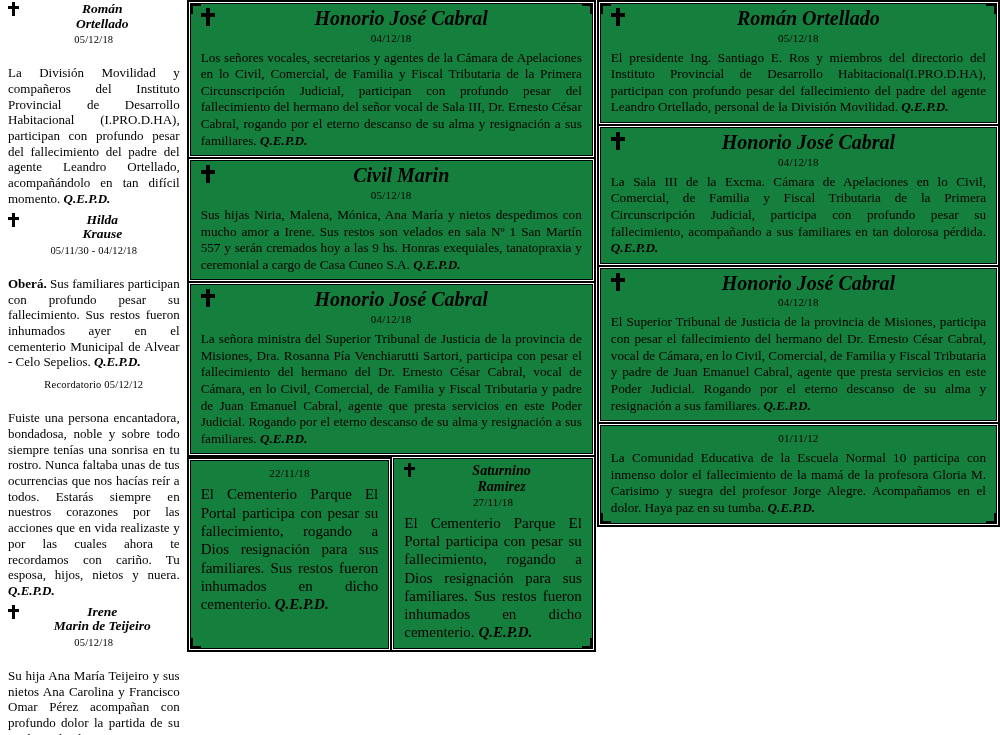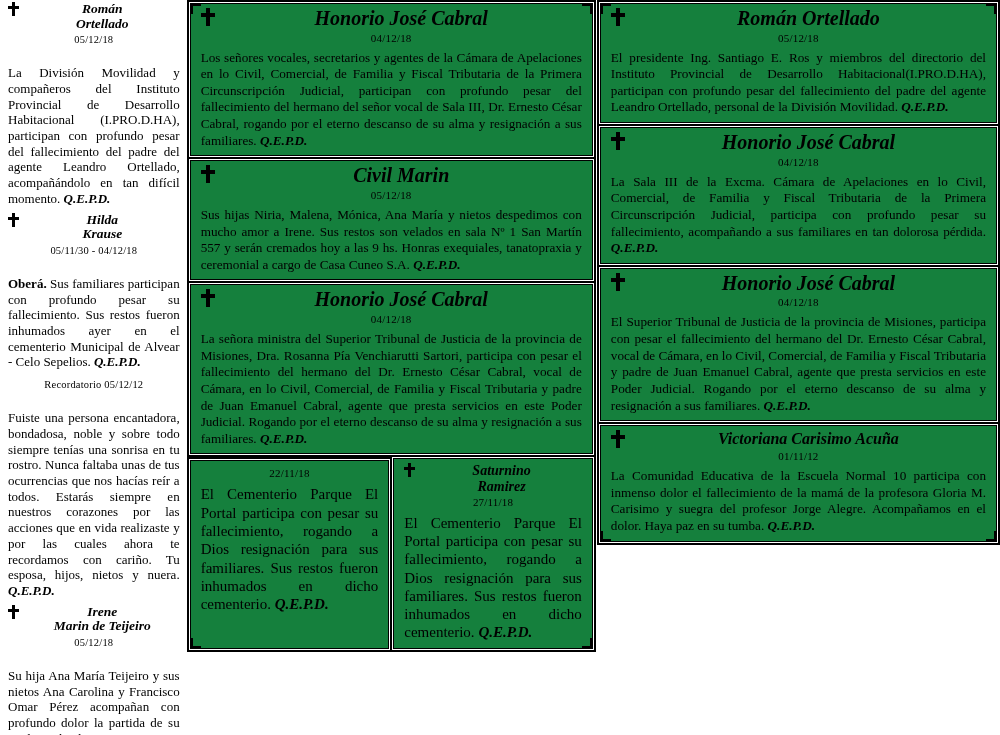--- a/index.html
+++ b/index.html
@@ -239,23 +239,19 @@
         <span class="cross"></span>
         <span class="name big">Honorio José Cabral</span>
       </div>
       <div class="date">04/12/18</div>
       <div class="body"><span>El Superior Tribunal de Justicia de la provincia de Misiones, participa con pesar el fallecimiento del hermano del Dr. Ernesto César Cabral, vocal de Cámara, en lo Civil, Comercial, de Familia y Fiscal Tributaria y padre de Juan Emanuel Cabral, agente que presta servicios en este Poder Judicial. Rogando por el eterno descanso de su alma y resignación a sus familiares.</span> <span class="qepd">Q.E.P.D.</span></div>
     </div>
 
     <div class="notice framed">
       <span class="corner c-bl"></span>
       <span class="corner c-br"></span>
-      <div class="hdr">
-        <span class="cross"></span>
-        <span class="name mid">Victoriana Carisimo Acuña</span>
-      </div>
       <div class="date">01/11/12</div>
       <div class="body"><span>La Comunidad Educativa de la Escuela Normal 10 participa con inmenso dolor el fallecimiento de la mamá de la profesora Gloria M. Carisimo y suegra del profesor Jorge Alegre. Acompañamos en el dolor. Haya paz en su tumba.</span> <span class="qepd">Q.E.P.D.</span></div>
     </div>
 
   </div>
 
 </div>
 
 </body></html>

